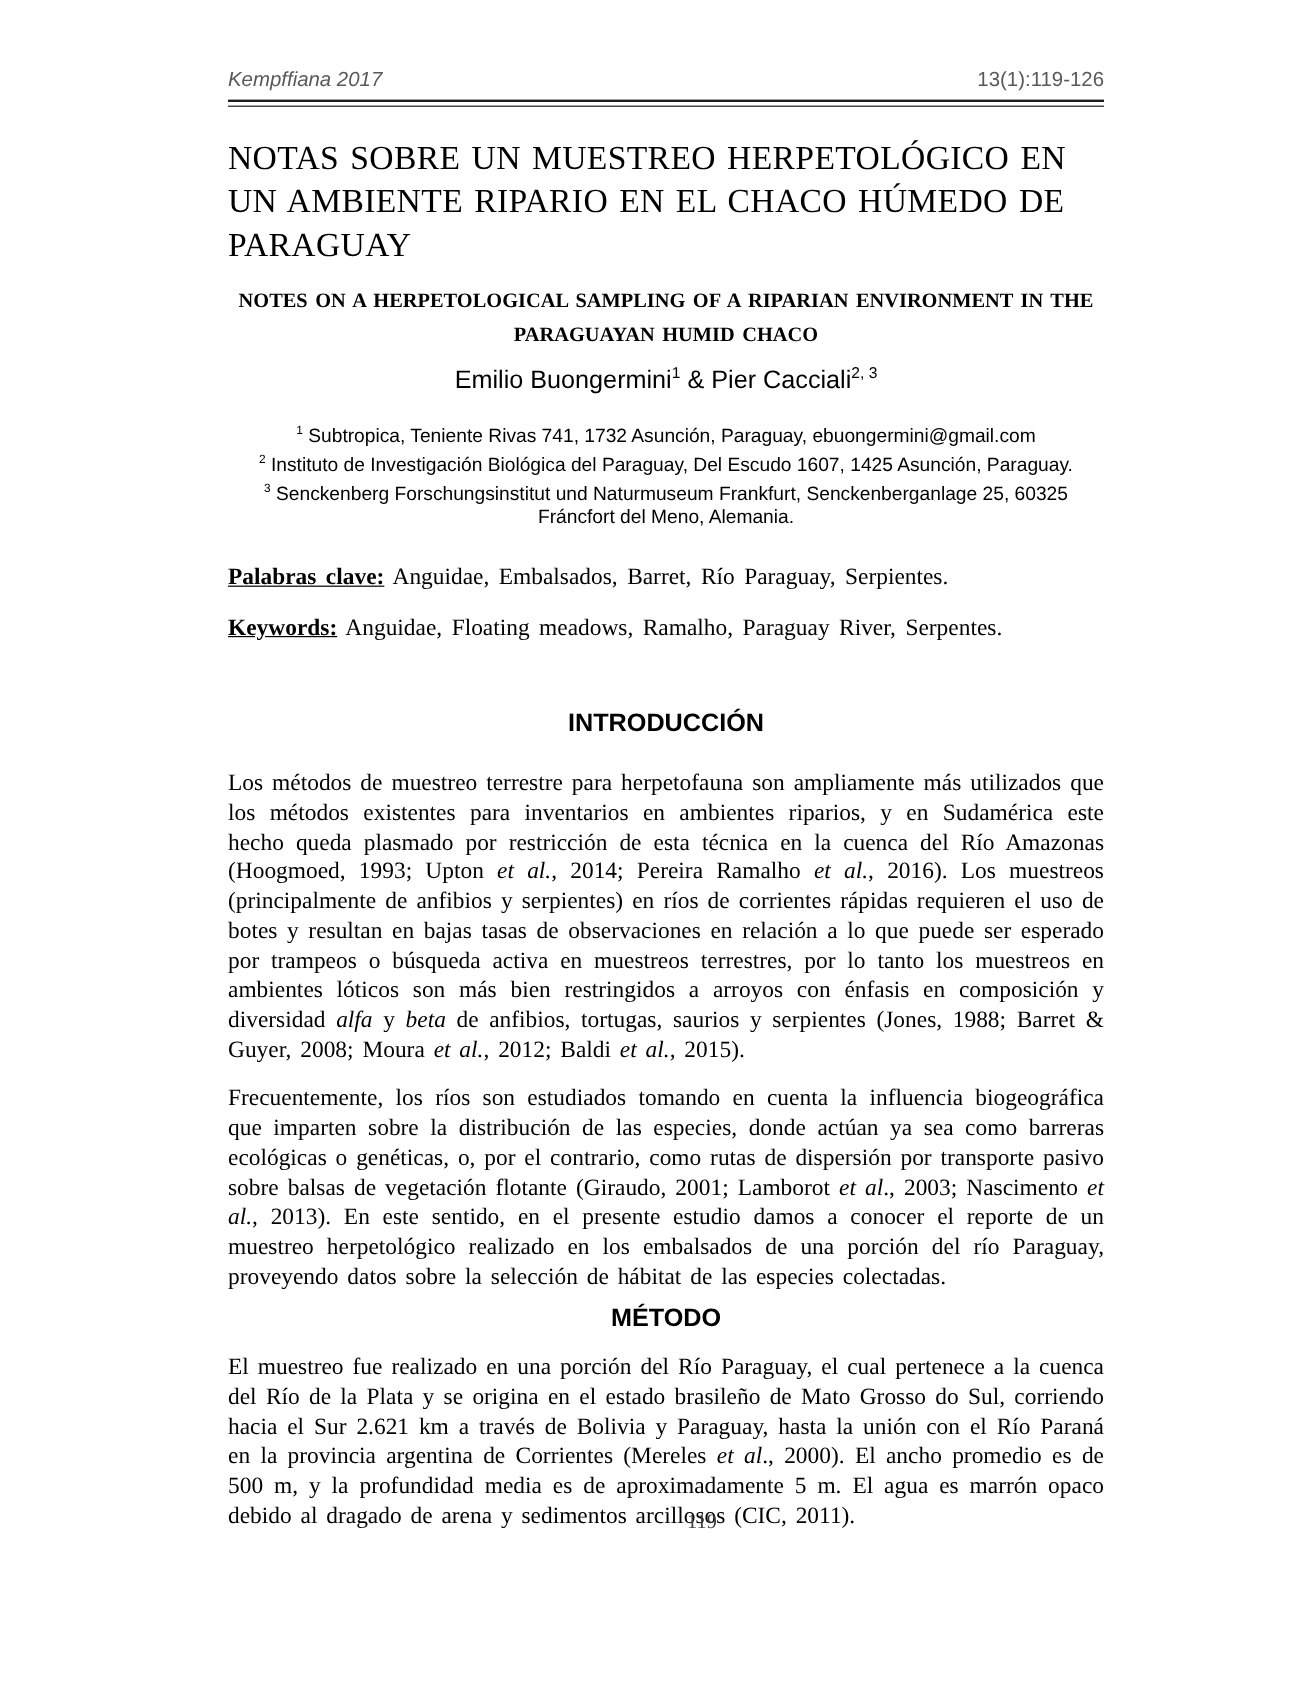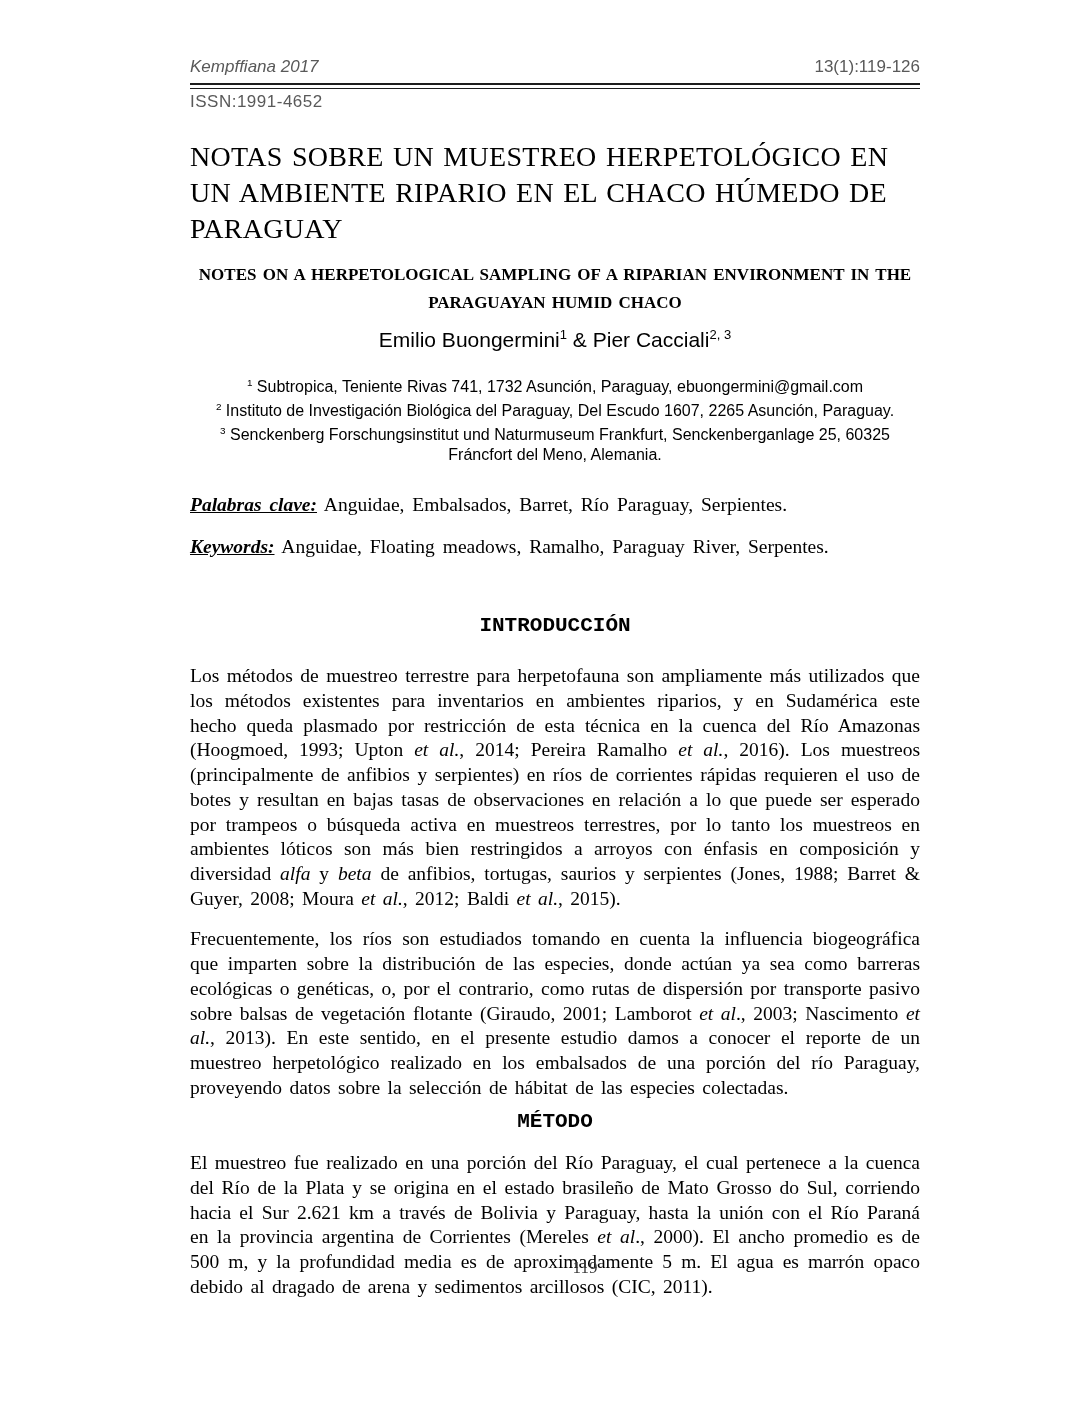--- a/index.html
+++ b/index.html
@@ -64,26 +64,26 @@
     font-size:16px;line-height:19.6px;
   }
   .affiliations sup{font-size:62%;}
   
   .kw{
     margin:28px 0 0;
     font-size:19.5px;line-height:25px;
     word-spacing:3px;
   }
   .kw + .kw{margin-top:17px;}
-  .kwlabel{font-weight:700;font-style:italic;text-decoration:underline;}
+  .kwlabel{font-weight:700;text-decoration:underline;}
   
   .sect{
     margin:54px 0 0;
     text-align:center;
-    font-family:Liberation Mono, monospace;
+    font-family:Liberation Sans, sans-serif;
     font-size:21px;font-weight:700;line-height:26px;
   }
   .sect.tight{margin-top:9px;}
   .bodyp{
     margin:16px 0 0;
     font-size:19.5px;line-height:24.7px;
     text-align:justify;
     word-spacing:2.5px;
   }
   .bodyp.first{margin-top:25px;}
@@ -100,32 +100,31 @@
 <body>
 
 <div class="page">
 
   <header>
     <div class="hrow">
       <span class="journal">Kempffiana 2017</span>
       <span>13(1):119-126</span>
     </div>
     <div class="rule-double"></div>
-    <div class="issn">ISSN:1991-4652</div>
   </header>
 
   <h1 class="title-es">NOTAS SOBRE UN MUESTREO HERPETOLÓGICO EN UN AMBIENTE RIPARIO EN EL CHACO HÚMEDO DE PARAGUAY</h1>
 
   <h2 class="title-en">NOTES ON A HERPETOLOGICAL SAMPLING OF A RIPARIAN ENVIRONMENT IN THE PARAGUAYAN HUMID CHACO</h2>
 
   <div class="authors"><span>Emilio Buongermini</span><sup>1</sup><span> &amp; Pier Cacciali</span><sup>2, 3</sup></div>
 
   <div class="affiliations">
     <div><sup>1</sup><span> Subtropica, Teniente Rivas 741, 1732 Asunción, Paraguay, ebuongermini@gmail.com</span></div>
-    <div><sup>2</sup><span> Instituto de Investigación Biológica del Paraguay, Del Escudo 1607, 2265 Asunción, Paraguay.</span></div>
+    <div><sup>2</sup><span> Instituto de Investigación Biológica del Paraguay, Del Escudo 1607, 1425 Asunción, Paraguay.</span></div>
     <div><sup>3</sup><span> Senckenberg Forschungsinstitut und Naturmuseum Frankfurt, Senckenberganlage 25, 60325 Fráncfort del Meno, Alemania.</span></div>
   </div>
 
   <p class="kw"><span class="kwlabel">Palabras clave:</span><span> Anguidae, Embalsados, Barret, Río Paraguay, Serpientes.</span></p>
 
   <p class="kw"><span class="kwlabel">Keywords:</span><span> Anguidae, Floating meadows, Ramalho, Paraguay River, Serpentes.</span></p>
 
   <h3 class="sect">INTRODUCCIÓN</h3>
 
   <p class="bodyp first"><span>Los métodos de muestreo terrestre para herpetofauna son ampliamente más utilizados que los métodos existentes para inventarios en ambientes riparios, y en Sudamérica este hecho queda plasmado por restricción de esta técnica en la cuenca del Río Amazonas (Hoogmoed, 1993; Upton </span><i>et al.</i><span>, 2014; Pereira Ramalho </span><i>et al.</i><span>, 2016). Los muestreos (principalmente de anfibios y serpientes) en ríos de corrientes rápidas requieren el uso de botes y resultan en bajas tasas de observaciones en relación a lo que puede ser esperado por trampeos o búsqueda activa en muestreos terrestres, por lo tanto los muestreos en ambientes lóticos son más bien restringidos a arroyos con énfasis en composición y diversidad </span><i>alfa</i><span> y </span><i>beta</i><span> de anfibios, tortugas, saurios y serpientes (Jones, 1988; Barret &amp; Guyer, 2008; Moura </span><i>et al.</i><span>, 2012; Baldi </span><i>et al.</i><span>, 2015).</span></p>

